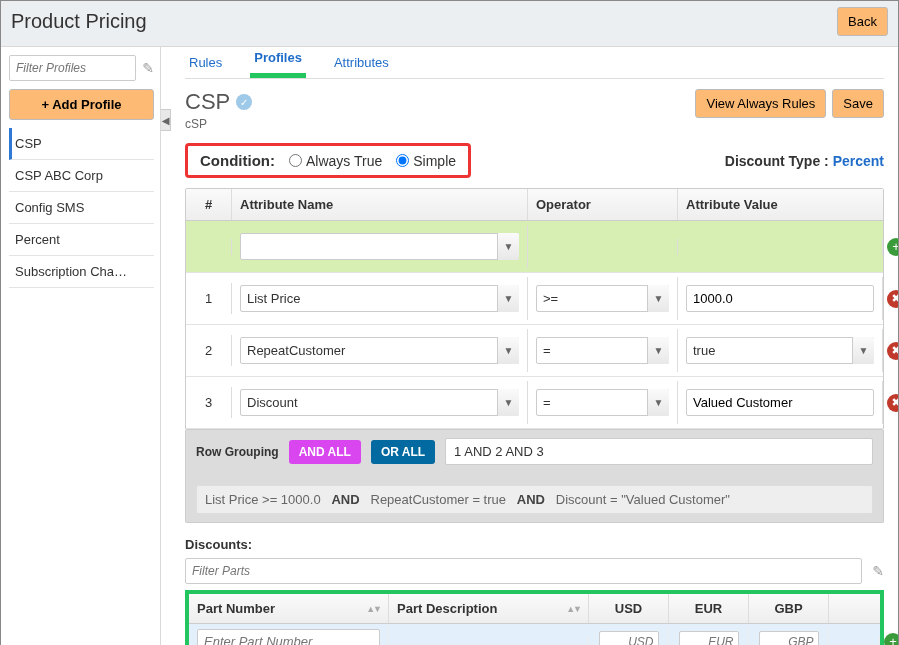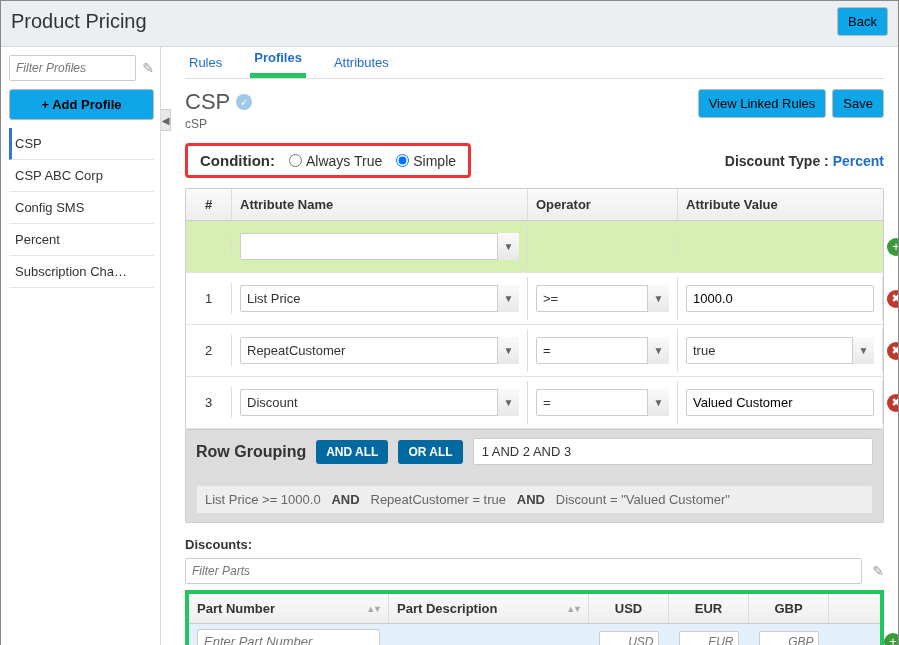--- a/index.html
+++ b/index.html
@@ -1,20 +1,20 @@
 <!DOCTYPE html>
 <html><head>
 <meta charset="utf-8">
 <style>
   * { box-sizing: border-box; }
   html, body { margin:0; padding:0; font-family: Arial, Helvetica, sans-serif; font-size:13px; color:#333; }
   .app { width:899px; height:645px; border:1px solid #888; background:#eceff2; position:relative; }
   .titlebar { display:flex; align-items:center; justify-content:space-between; padding:6px 10px 10px 10px; }
   .page-title { font-size:20px; color:#333; }
-  .btn { background:#0ea5e9; border:1px solid #bbb; border-radius:3px; padding:6px 10px; font-size:13px; cursor:pointer; }
+  .btn { background:#fdba74; border:1px solid #bbb; border-radius:3px; padding:6px 10px; font-size:13px; cursor:pointer; }
   .content { display:flex; height: calc(100% - 42px); background:#fff; border-top:1px solid #d9d9d9; position:relative; }
   .sidebar { width:160px; border-right:1px solid #d9d9d9; padding:8px 6px 0 8px; background:#fff; }
   .filter-row { display:flex; align-items:center; gap:6px; margin-bottom:8px; }
   .filter-input { flex:1; border:1px solid #ccc; padding:5px 6px; font-size:12px; font-style:italic; color:#888; border-radius:2px; width:100%; }
   .pencil-icon { color:#999; font-size:14px; }
   .add-profile { width:100%; text-align:center; font-weight:bold; padding:7px 0; margin-bottom:8px; }
   .sb-list { list-style:none; margin:0; padding:0; }
   .sb-item { padding:8px 6px; border-bottom:1px solid #e4e4e4; cursor:pointer; white-space:nowrap; overflow:hidden; text-overflow:ellipsis; }
   .sb-item.active { border-left:3px solid #2f78d6; padding-left:3px; }
   .collapse-handle { position:absolute; left:160px; top:62px; width:10px; height:22px; background:#e8e8e8; border:1px solid #ccc; border-left:none; display:flex; align-items:center; justify-content:center; font-size:10px; color:#666; cursor:pointer; }
@@ -46,22 +46,22 @@
   .grid-row.newrow { background:#d7efb3; }
   .select, .txt { border:1px solid #ccc; border-radius:2px; padding:5px 22px 5px 6px; width:100%; background:#fff; position:relative; font-size:13px; }
   .sel-wrap { position:relative; width:100%; }
   .sel-caret { position:absolute; right:0; top:0; bottom:0; width:22px; border-left:1px solid #ccc; background:linear-gradient(#fafafa,#e8e8e8); display:flex; align-items:center; justify-content:center; font-size:10px; color:#666; pointer-events:none; border-radius:0 2px 2px 0; }
   .row-action { position:absolute; right:-22px; top:50%; transform:translateY(-50%); width:18px; height:18px; border-radius:50%; display:flex; align-items:center; justify-content:center; color:#fff; font-size:13px; cursor:pointer; }
   .act-add { background:#3a9b3a; }
   .act-del { background:#c0392b; font-size:11px; }
   .grid-wrap { position:relative; padding-right:0; }
   .grouping { background:#dcdcdc; border:1px solid #ccc; border-top:none; border-radius:0 0 2px 2px; padding:8px 10px; }
   .grouping-top { display:flex; align-items:center; gap:10px; }
-  .grouping-title { font-weight:bold; font-size:16px; color:#333; }
-  .pill { background:#0369a1; color:#fff; border:none; border-radius:3px; padding:5px 10px; font-weight:bold; font-size:12px; cursor:pointer; }
+  .grouping-title { font-weight:bold; font-size:12px; color:#333; }
+  .pill { background:#d946ef; color:#fff; border:none; border-radius:3px; padding:5px 10px; font-weight:bold; font-size:12px; cursor:pointer; }
   .pill.alt { background:#0369a1; }
   .group-expr { background:#fff; border:1px solid #ccc; border-radius:2px; padding:5px 8px; flex:1; }
   .group-summary { background:#eee; border:1px solid #ddd; border-radius:2px; padding:6px 8px; margin-top:20px; color:#666; }
   .group-summary b { color:#444; }
   .section-label { font-weight:bold; margin:14px 0 6px 0; }
   .parts-filter { display:flex; align-items:center; gap:10px; margin-bottom:6px; }
   .parts-filter input { width:190px; }
   .parts-grid { border:4px solid #22c55e; }
   .pg-head { display:flex; background:linear-gradient(#fafafa,#eee); border-bottom:1px solid #ccc; font-weight:bold; }
   .pgc { padding:7px 8px; border-right:1px solid #ddd; display:flex; align-items:center; justify-content:space-between; gap:4px; }
@@ -113,21 +113,21 @@
 
       <div class="profile-header">
         <div>
           <div class="profile-title">
             <span>CSP</span>
             <span class="verify-icon">✓</span>
           </div>
           <div class="profile-sub">cSP</div>
         </div>
         <div class="hdr-buttons">
-          <button class="btn">View Linked Rules</button>
+          <button class="btn">View Always Rules</button>
           <button class="btn">Save</button>
         </div>
       </div>
 
       <div class="condition-row">
         <div class="condition-box">
           <span class="condition-label">Condition:</span>
           <label class="radio-opt">
             <input type="radio" name="cond" style=""> 
               <span>Always True</span>

